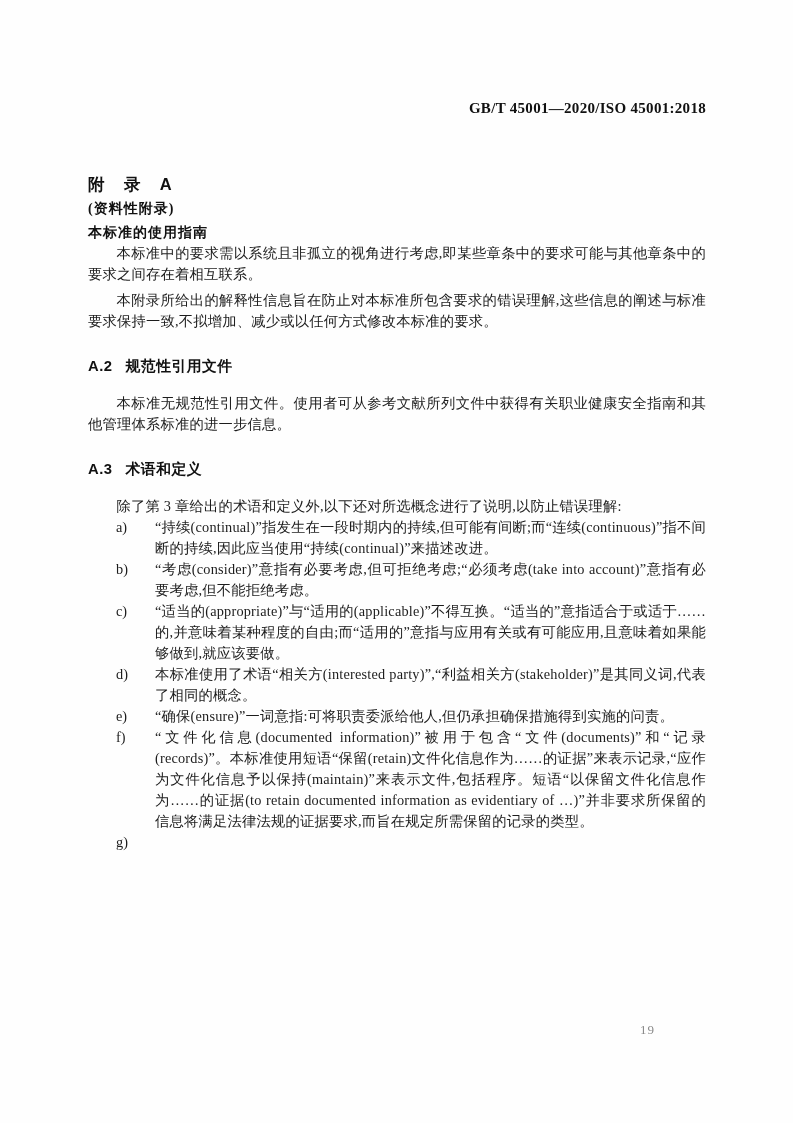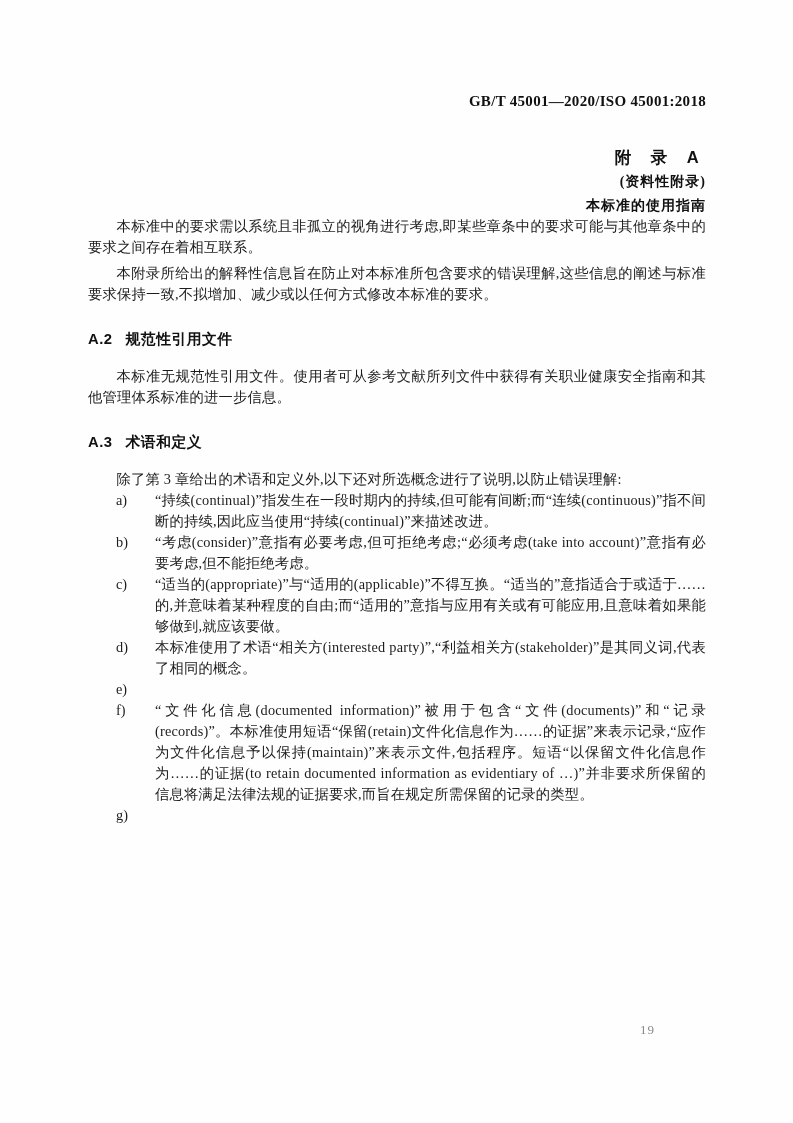--- a/index.html
+++ b/index.html
@@ -11,33 +11,33 @@
     position: relative;
     overflow: hidden;
   }
   .page {
     position: relative;
     width: 793px; height: 1123px;
     background: #fefefe;
   }
   .content {
     position: absolute;
-    left: 88px; top: 8px;
+    left: 88px; top: 15px;
     width: 618px;
   }
   .running-header {
     padding-top: 84px;
     text-align: right;
     font-weight: bold;
     font-size: 15px;
     line-height: 18px;
     letter-spacing: 0.3px;
     color: #111;
   }
-  .title-block { text-align: right; margin-top: 36px; }
+  .title-block { text-align: left; margin-top: 56px; }
   .title-annex {
     font-family: "Liberation Sans", "DejaVu Sans", sans-serif;
     font-weight: bold;
     font-size: 16.5px;
     line-height: 22px;
     letter-spacing: 0.45em;
     color: #111;
   }
   .title-note, .title-subject {
     font-family: Liberation Serif, serif;
@@ -140,20 +140,21 @@
         <div class="term-item">
           <span class="term-label">c)</span>
           <span class="term-text">“适当的(appropriate)”与“适用的(applicable)”不得互换。“适当的”意指适合于或适于……的,并意味着某种程度的自由;而“适用的”意指与应用有关或有可能应用,且意味着如果能够做到,就应该要做。</span>
         </div>
         <div class="term-item">
           <span class="term-label">d)</span>
           <span class="term-text">本标准使用了术语“相关方(interested party)”,“利益相关方(stakeholder)”是其同义词,代表了相同的概念。</span>
         </div>
         <div class="term-item">
           <span class="term-label">e)</span>
+          <span class="term-text">“确保(ensure)”一词意指:可将职责委派给他人,但仍承担确保措施得到实施的问责。</span>
         </div>
         <div class="term-item">
           <span class="term-label">f)</span>
           <span class="term-text">“文件化信息(documented information)”被用于包含“文件(documents)”和“记录(records)”。本标准使用短语“保留(retain)文件化信息作为……的证据”来表示记录,“应作为文件化信息予以保持(maintain)”来表示文件,包括程序。短语“以保留文件化信息作为……的证据(to retain documented information as evidentiary of …)”并非要求所保留的信息将满足法律法规的证据要求,而旨在规定所需保留的记录的类型。</span>
         </div>
         <div class="term-item">
           <span class="term-label">g)</span>
         </div>
       </div>
 

